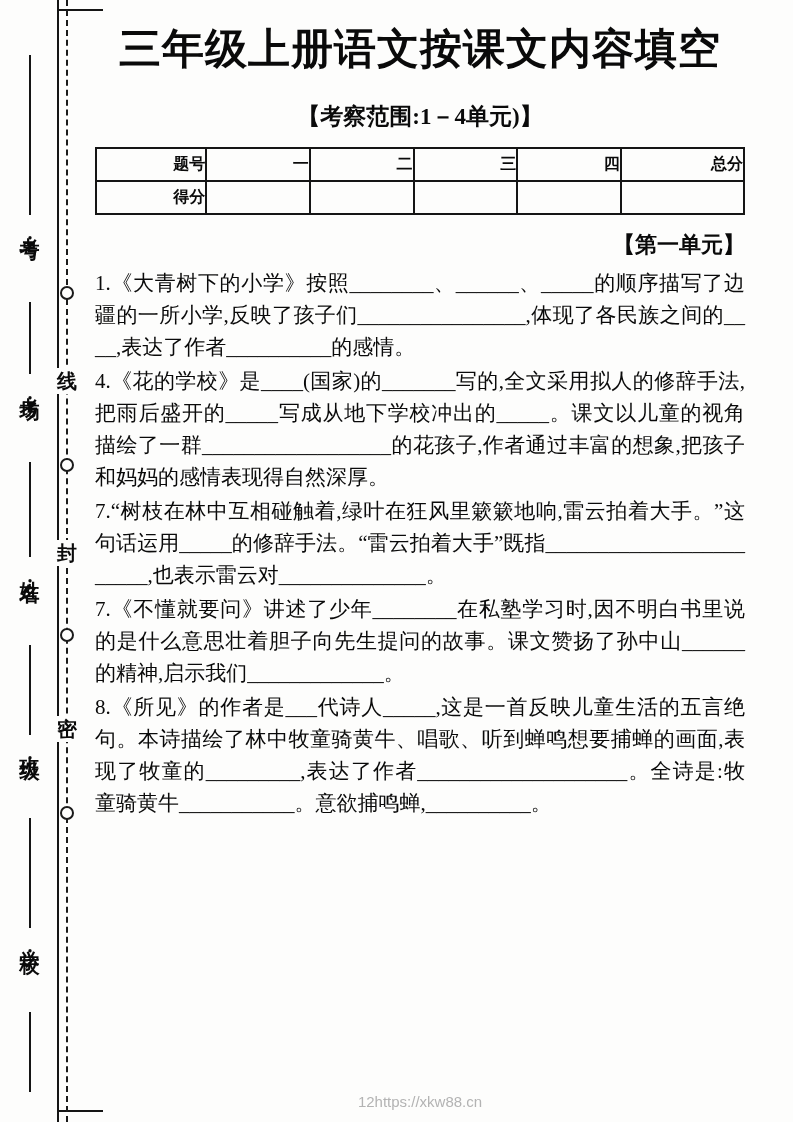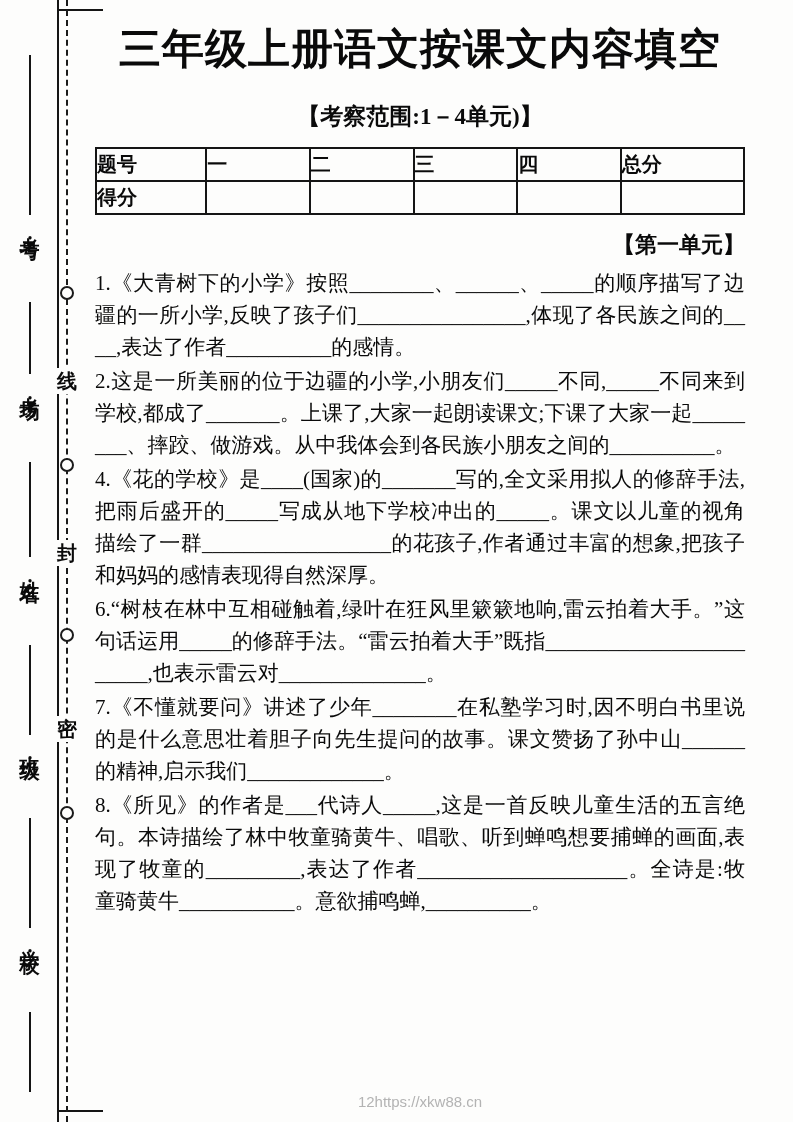--- a/index.html
+++ b/index.html
@@ -48,22 +48,22 @@
   .subtitle {
     font-size:23px; font-weight:bold; text-align:center;
     margin-top:28px; line-height:28px;
   }
   table.score-table {
     width:100%; margin-top:16px;
     border-collapse:collapse; table-layout:fixed;
   }
   table.score-table td {
     border:2px solid #151515; height:33px;
-    text-align:left; vertical-align:middle;
-    font-size:20px; font-weight:bold;
+    text-align:right; vertical-align:middle;
+    font-size:16px; font-weight:bold;
   }
   td.col-label { width:17%; }
   td.col-num { width:16%; }
   td.col-total { width:19%; }
   .section-title {
     text-align:right; font-size:22px; font-weight:bold;
     margin:16px 0 8px 0; line-height:28px;
   }
   .question {
     font-size:21px; font-weight:normal; line-height:32px;
@@ -127,22 +127,21 @@
         <td></td>
         <td></td>
         <td></td>
       </tr>
     </tbody>
       </table>
 
     <div class="section-title">【第一单元】</div>
 
     <p class="question">1.《大青树下的小学》按照________、______、_____的顺序描写了边疆的一所小学,反映了孩子们________________,体现了各民族之间的____,表达了作者__________的感情。</p>
-    <p class="question">2.这是一所美丽的位于边疆的小学,小朋友们_____不同,_____不同来到学校,都成了_______。上课了,大家一起朗读课文;下课了大家一起________、摔跤、做游戏。从中我体会到各民族小朋友之间的__________。</p>
     <p class="question">4.《花的学校》是____(国家)的_______写的,全文采用拟人的修辞手法,把雨后盛开的_____写成从地下学校冲出的_____。课文以儿童的视角描绘了一群__________________的花孩子,作者通过丰富的想象,把孩子和妈妈的感情表现得自然深厚。</p>
-    <p class="question">6.“树枝在林中互相碰触着,绿叶在狂风里簌簌地响,雷云拍着大手。”这句话运用_____的修辞手法。“雷云拍着大手”既指________________________,也表示雷云对______________。</p>
+    <p class="question">7.“树枝在林中互相碰触着,绿叶在狂风里簌簌地响,雷云拍着大手。”这句话运用_____的修辞手法。“雷云拍着大手”既指________________________,也表示雷云对______________。</p>
     <p class="question">7.《不懂就要问》讲述了少年________在私塾学习时,因不明白书里说的是什么意思壮着胆子向先生提问的故事。课文赞扬了孙中山______的精神,启示我们_____________。</p>
     <p class="question">8.《所见》的作者是___代诗人_____,这是一首反映儿童生活的五言绝句。本诗描绘了林中牧童骑黄牛、唱歌、听到蝉鸣想要捕蝉的画面,表现了牧童的_________,表达了作者____________________。全诗是:牧童骑黄牛___________。意欲捕鸣蝉,__________。</p>
   </div>
 
   <div class="footer">12https://xkw88.cn</div>
 
 </div>
 
 </body></html>

